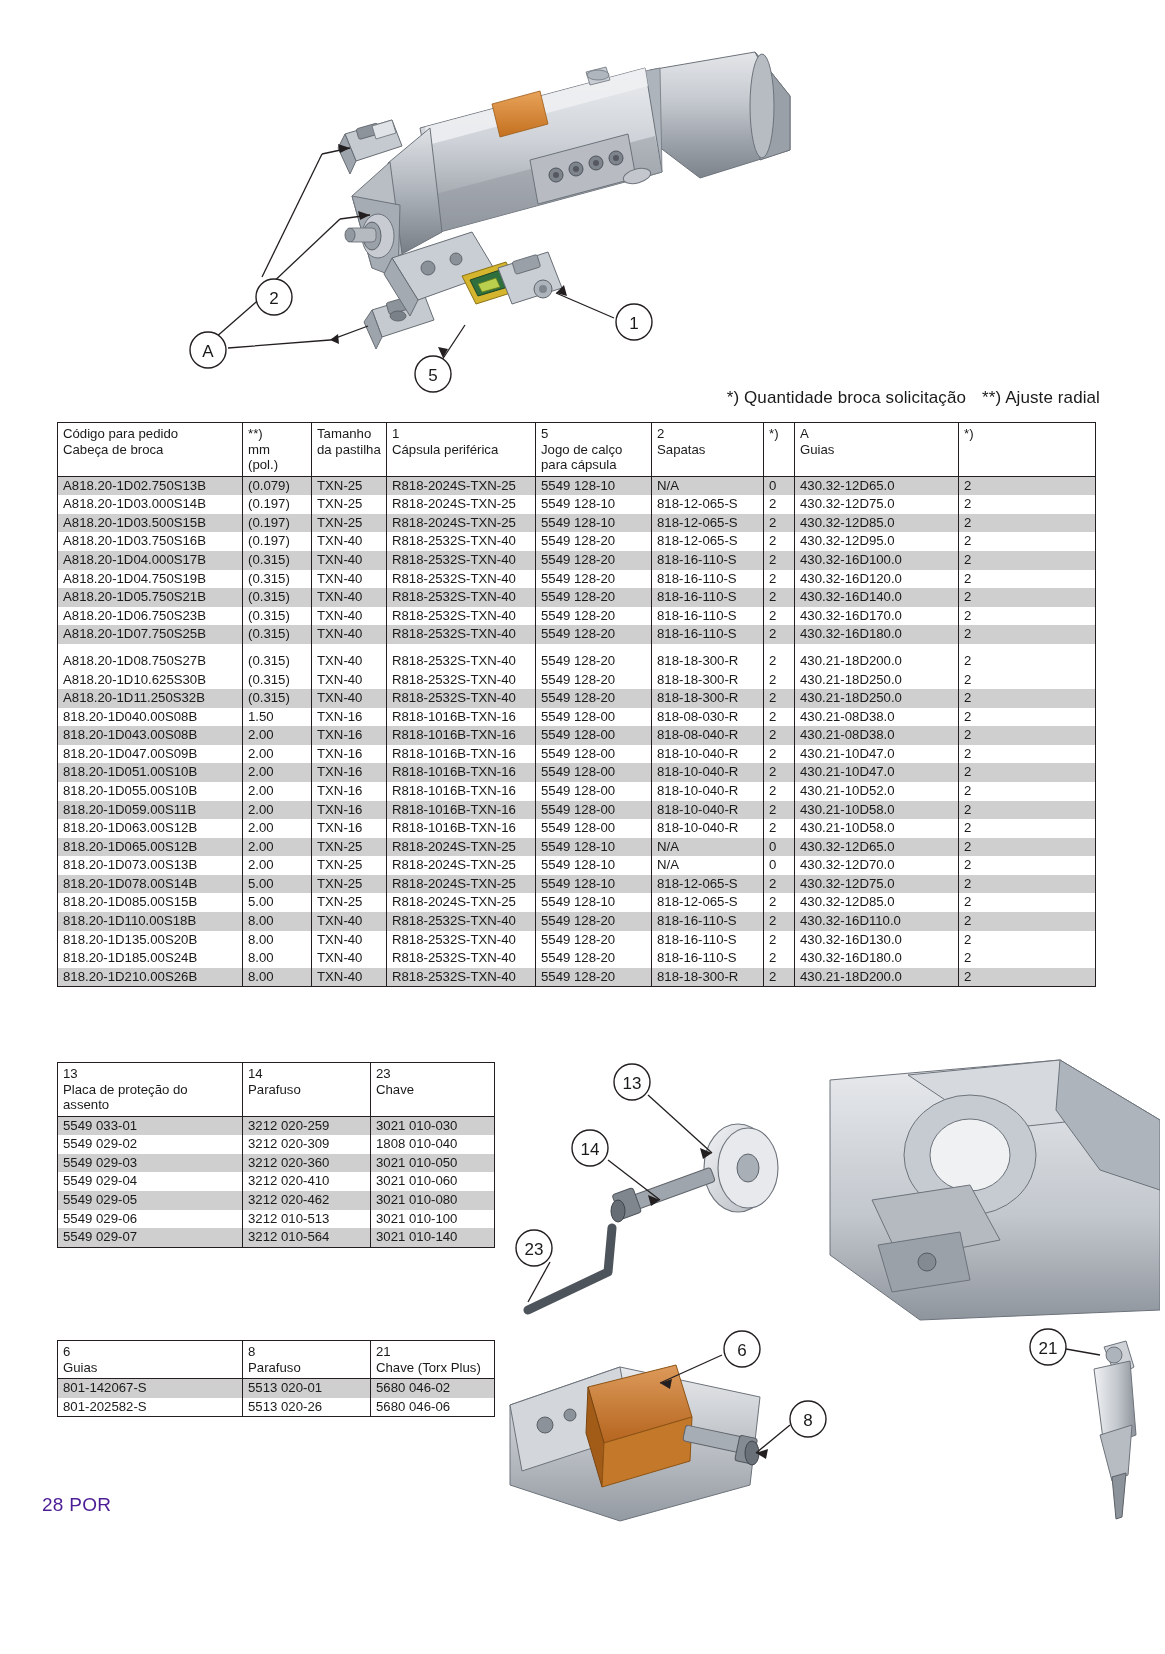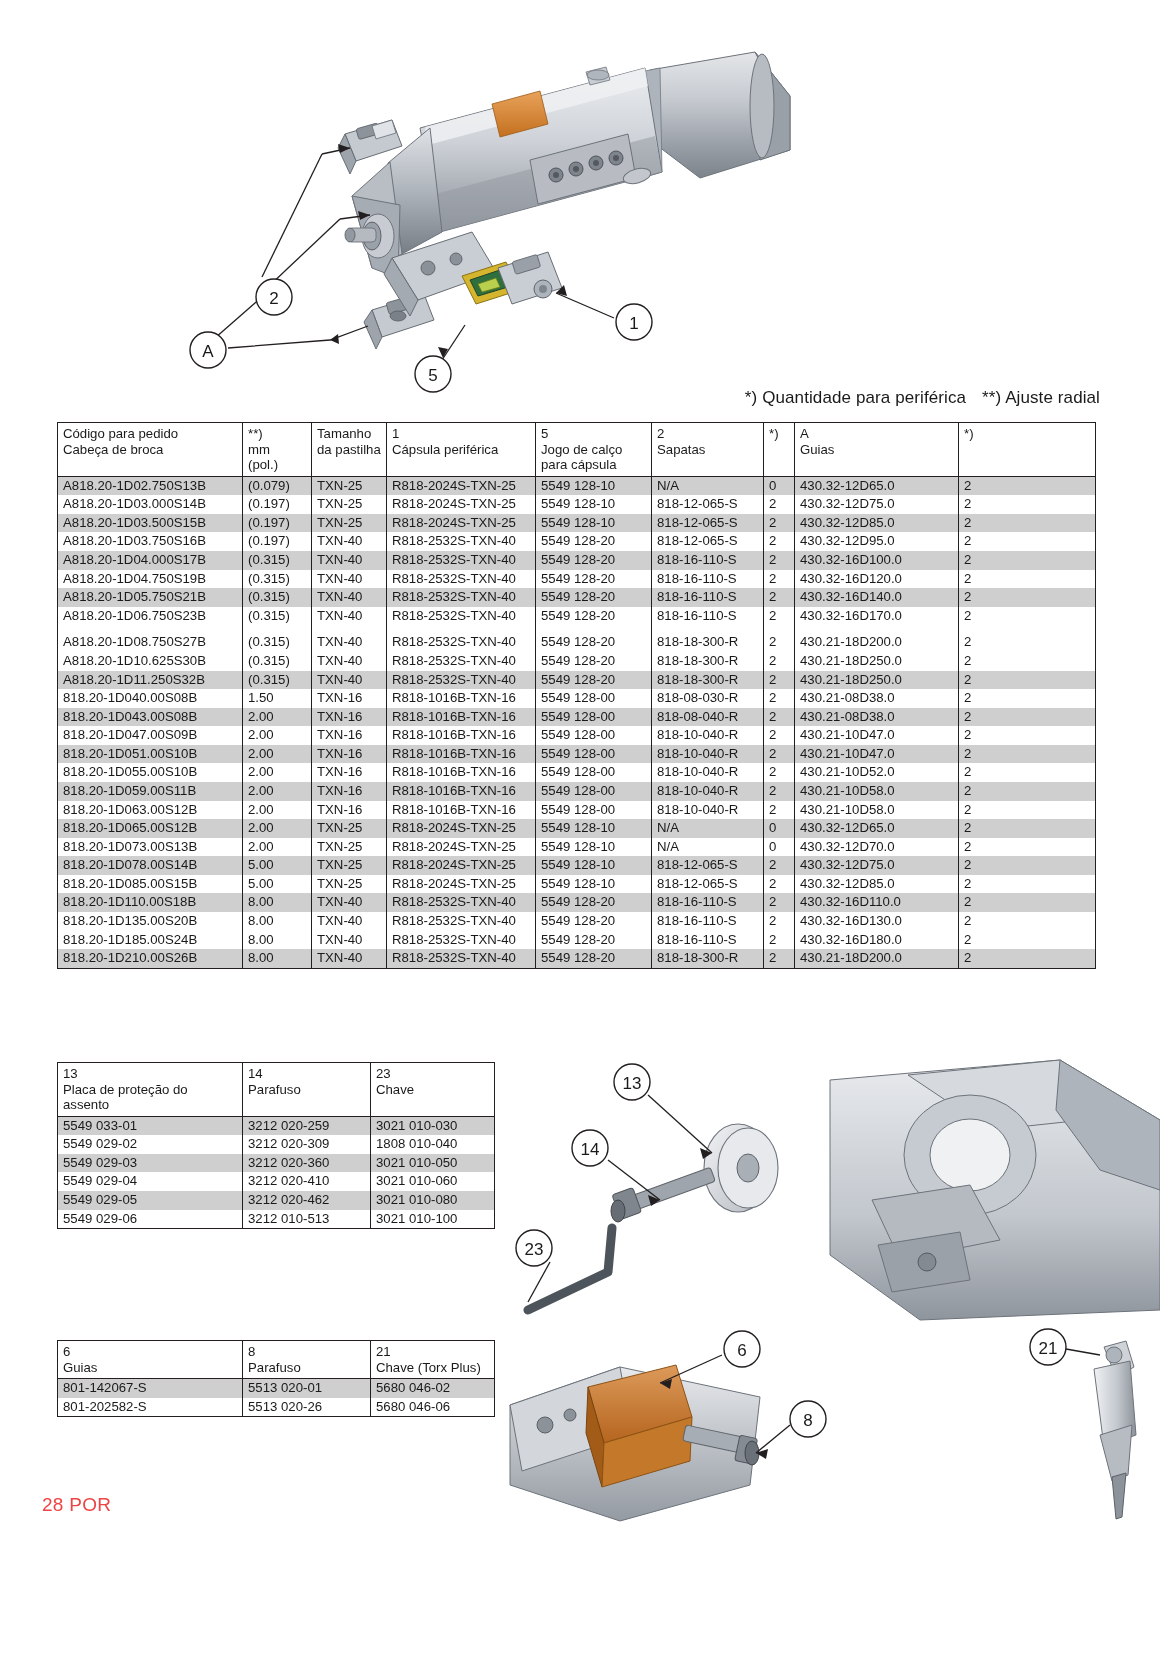--- a/index.html
+++ b/index.html
@@ -86,21 +86,21 @@
 
   
   #guide-table { left: 57px; top: 1340px; width: 437px; }
   #guide-table td { height: 17.6px; }
 
   
   .footer {
     position: absolute;
     left: 42px; top: 1494px;
     font-size: 19px;
-    color: #ef4444;
+    color: #4c1d95;
     letter-spacing: .3px;
   }
 
   
   .illo-mid { position: absolute; left: 500px; top: 1050px; width: 660px; height: 275px; }
   .illo-low { position: absolute; left: 500px; top: 1325px; width: 660px; height: 200px; }
 
   .bal-text { font-family: "Liberation Sans", sans-serif; font-size: 17px; fill: #1a1a1a; }
 </style>
 </head>
@@ -240,21 +240,21 @@
       <text class="bal-text" x="433" y="381" text-anchor="middle">5</text>
     </g>
     <g>
       <circle cx="634" cy="322" r="18" fill="#fff" stroke="#231f20" stroke-width="1.4"></circle>
       <text class="bal-text" x="634" y="329" text-anchor="middle">1</text>
     </g>
   </svg>
 </div>
 
 <div class="caption-line">
-  <span>*) Quantidade para periférica</span><span class="cap-gap"></span><span>**) Ajuste radial</span>
+  <span>*) Quantidade broca solicitação</span><span class="cap-gap"></span><span>**) Ajuste radial</span>
 </div>
 
 <table class="tbl outer-bottom" id="main-table">
   <colgroup>
     <col style="width:185px">
       <col style="width:69px">
       <col style="width:75px">
       <col style="width:149px">
     <col style="width:116px">
       <col style="width:112px">
@@ -384,20 +384,31 @@
         <td>A818.20-1D06.750S23B</td>
         <td>(0.315)</td>
         <td>TXN-40</td>
         <td>R818-2532S-TXN-40</td>
         <td>5549 128-20</td>
         <td>818-16-110-S</td>
         <td>2</td>
         <td>430.32-16D170.0</td>
         <td>2</td>
       </tr>
+      <tr class="shade">
+        <td>A818.20-1D07.750S25B</td>
+        <td>(0.315)</td>
+        <td>TXN-40</td>
+        <td>R818-2532S-TXN-40</td>
+        <td>5549 128-20</td>
+        <td>818-16-110-S</td>
+        <td>2</td>
+        <td>430.32-16D180.0</td>
+        <td>2</td>
+      </tr>
       <tr class="spacer">
         <td></td>
         <td></td>
         <td></td>
         <td></td>
         <td></td>
         <td></td>
         <td></td>
         <td></td>
         <td></td>
@@ -649,20 +660,25 @@
       </tr>
       <tr class="shade">
         <td>5549 029-05</td>
         <td>3212 020-462</td>
         <td>3021 010-080</td>
       </tr>
       <tr>
         <td>5549 029-06</td>
         <td>3212 010-513</td>
         <td>3021 010-100</td>
+      </tr>
+      <tr class="shade">
+        <td>5549 029-07</td>
+        <td>3212 010-564</td>
+        <td>3021 010-140</td>
       </tr>
     </tbody>
 </table>
 
 <table class="tbl outer-bottom" id="guide-table">
   <colgroup>
       <col style="width:185px">
       <col style="width:128px">
       <col style="width:124px">
     </colgroup>

